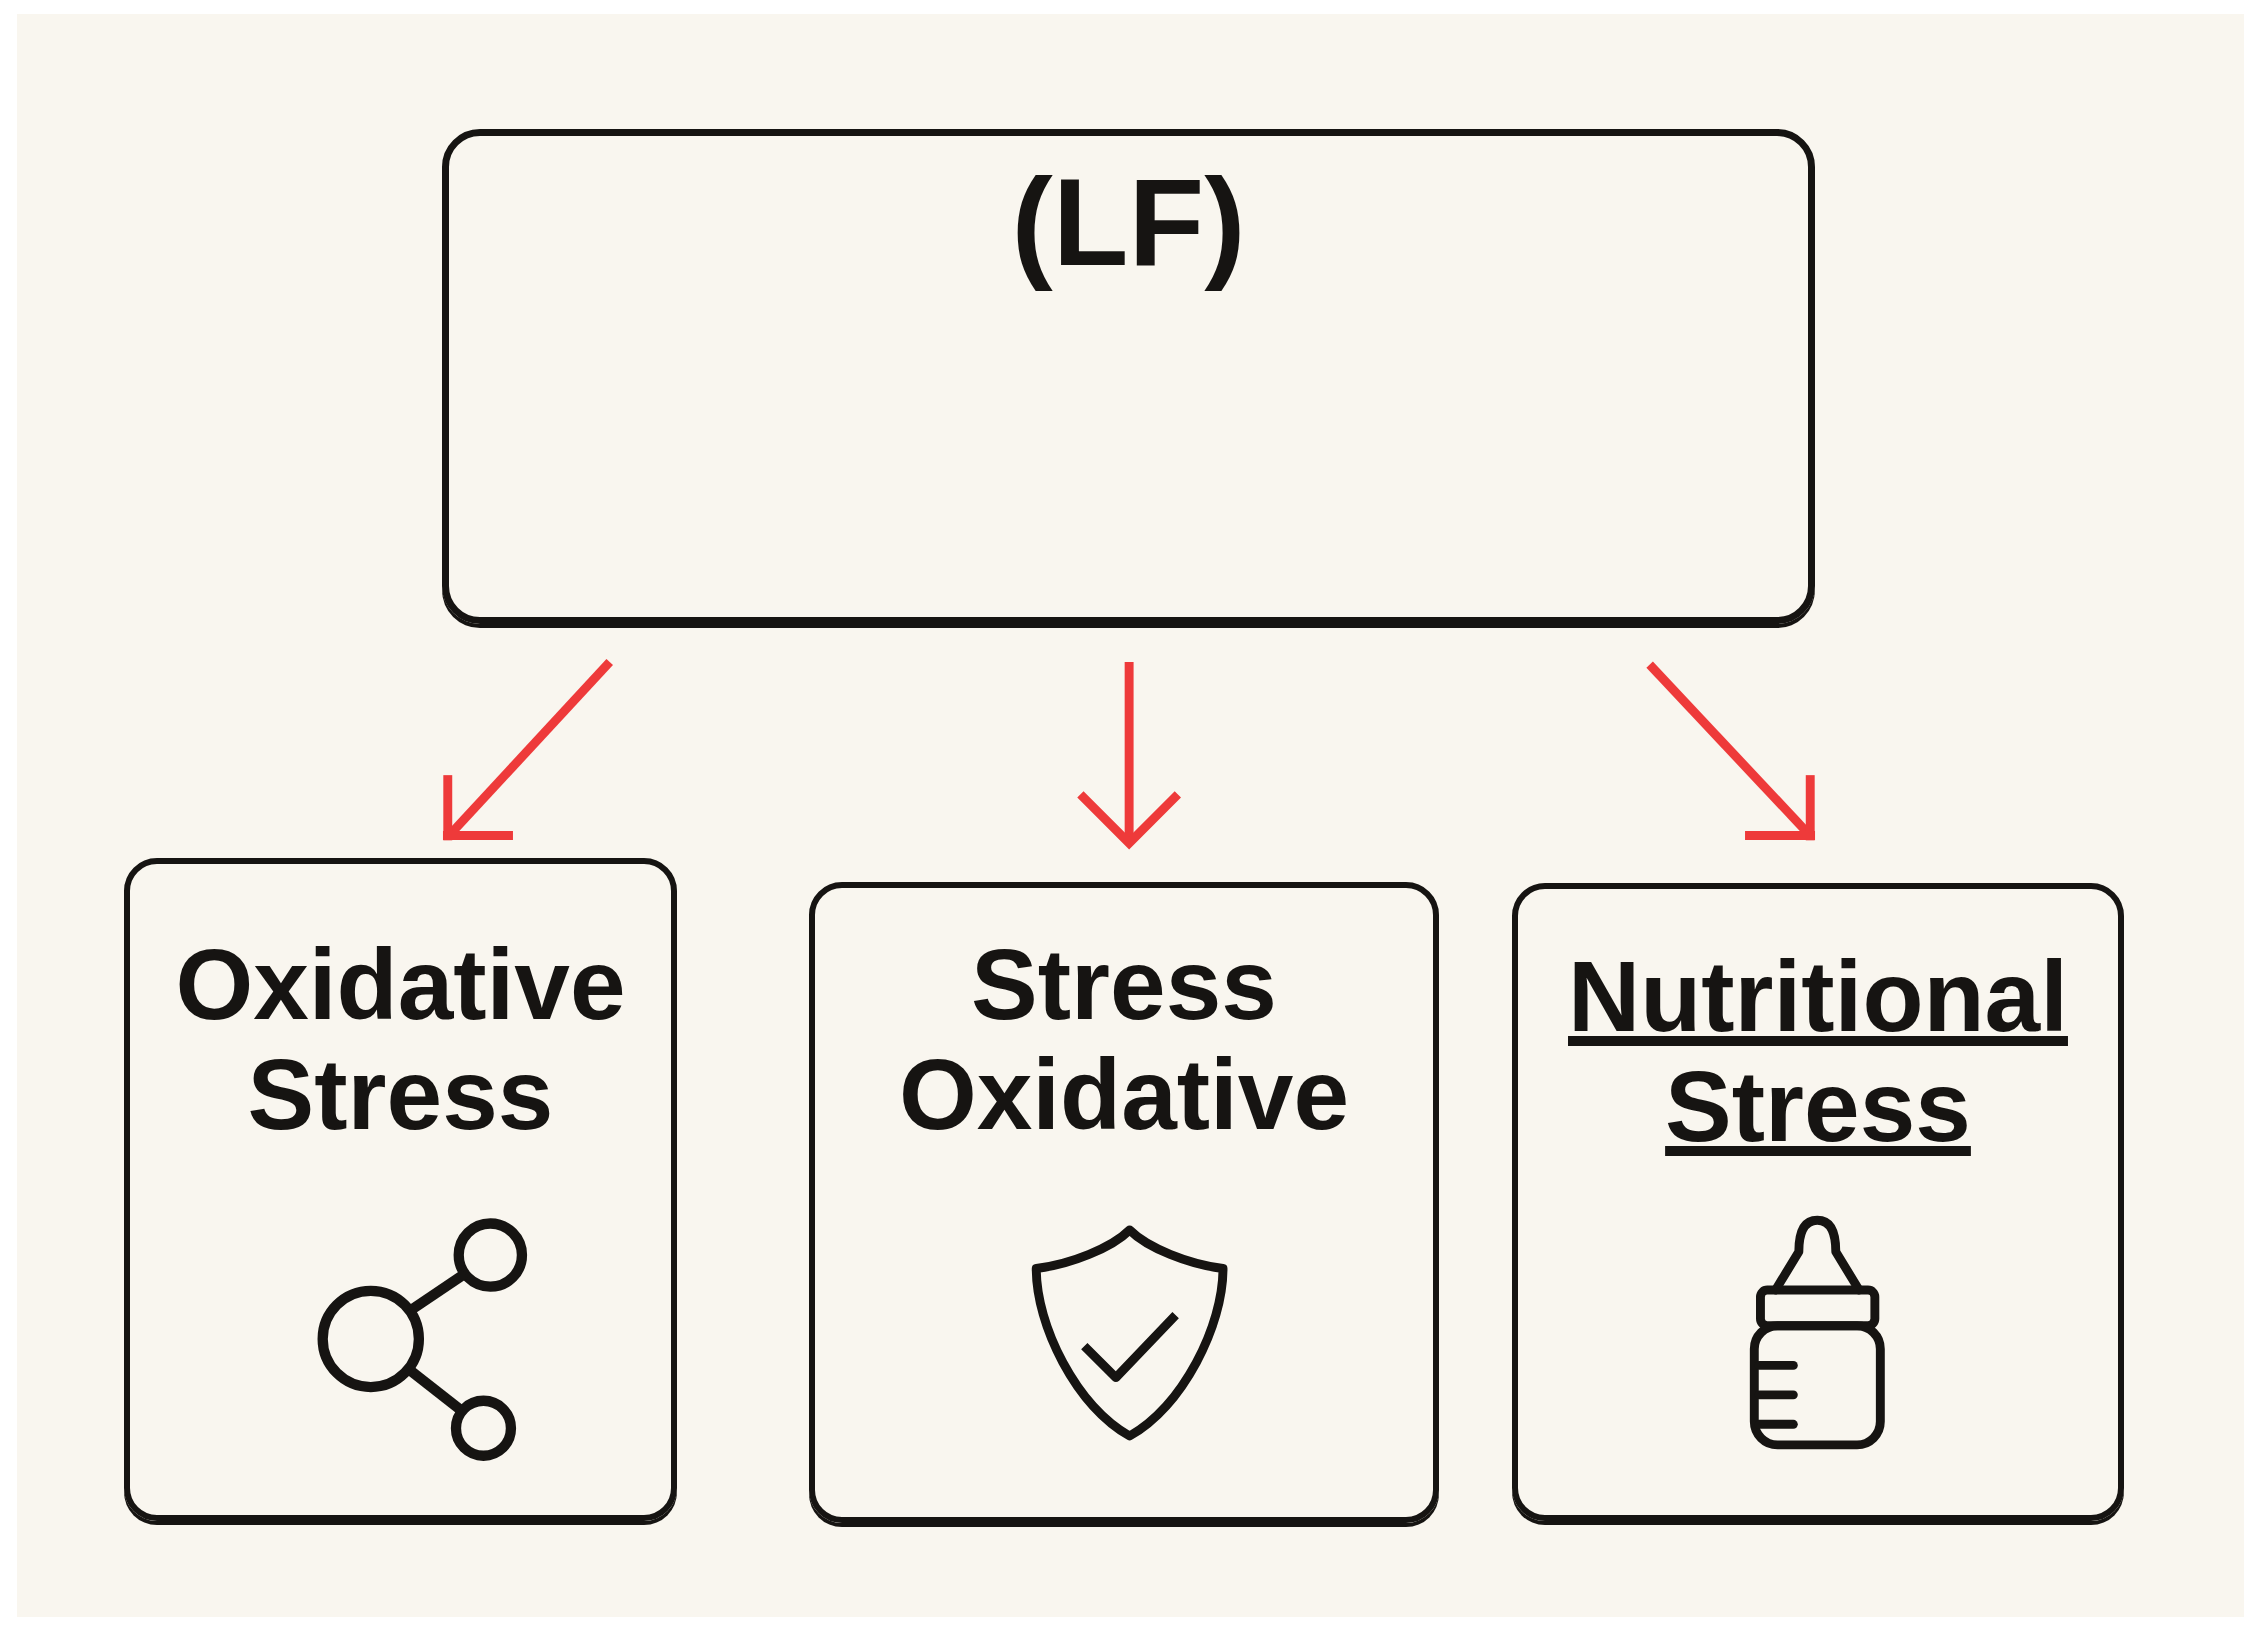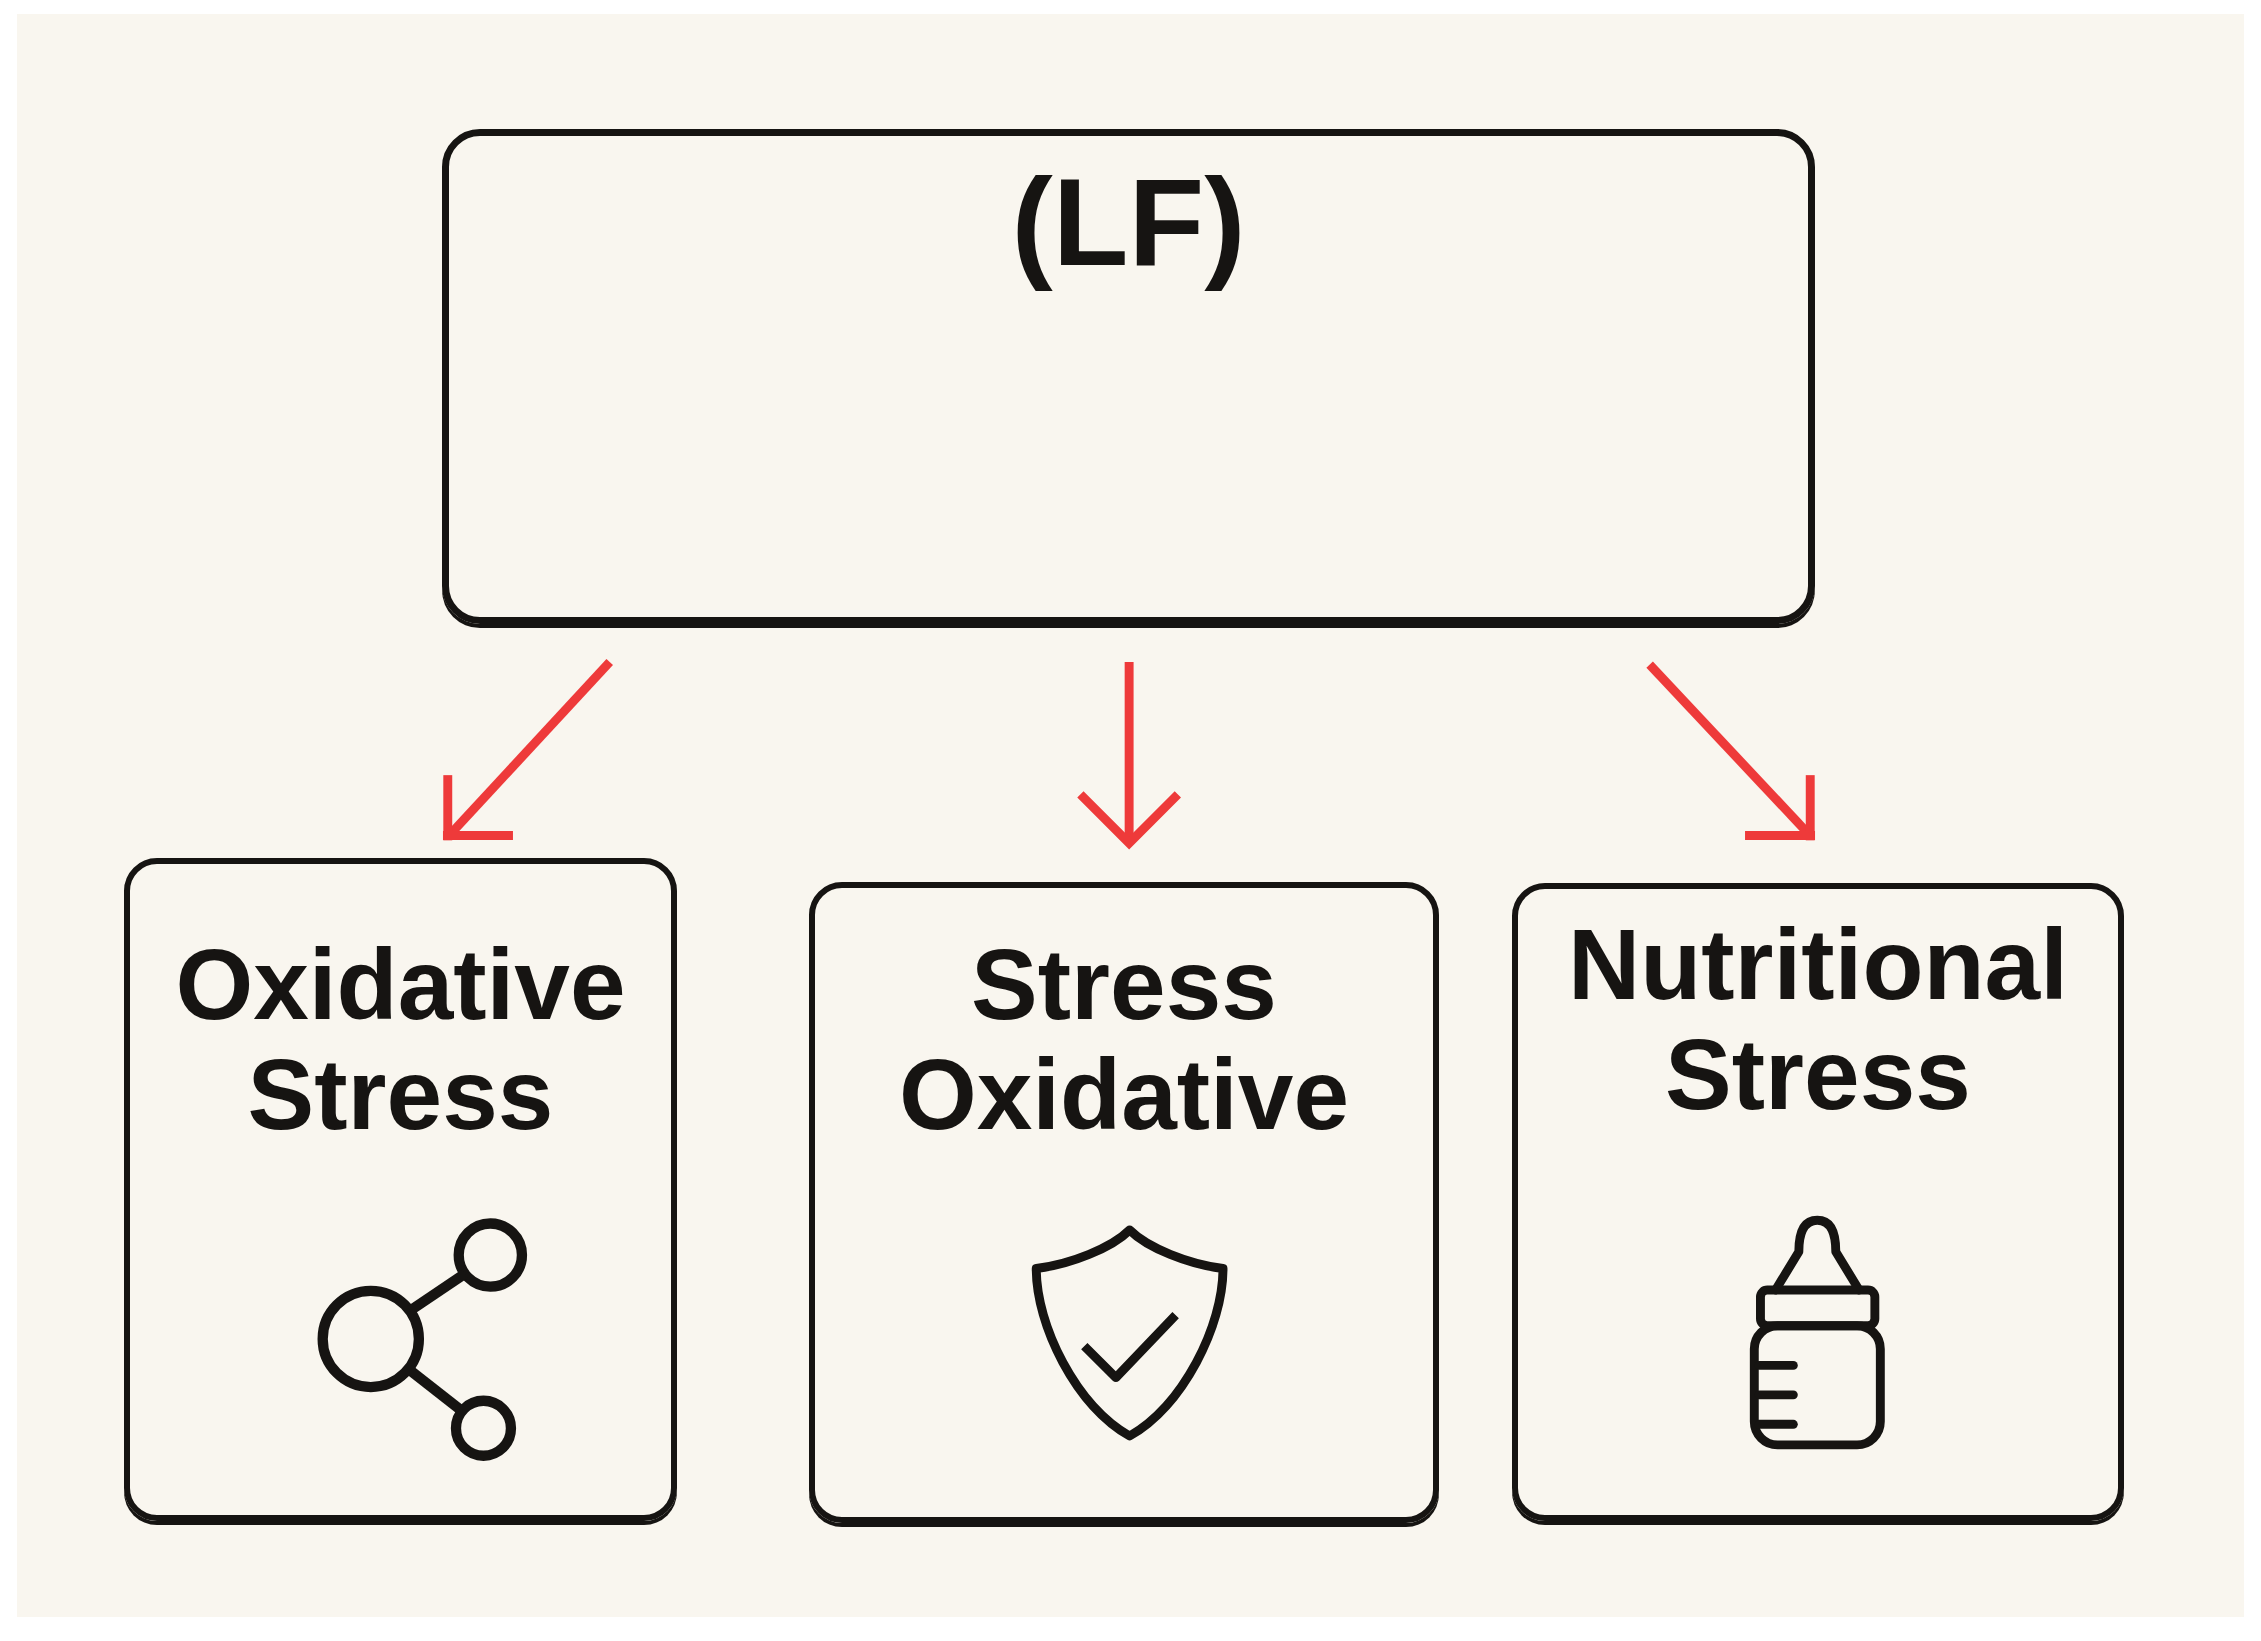--- a/index.html
+++ b/index.html
@@ -30,21 +30,21 @@
   .subtitle{ margin-top: 18px;  font-size: 124px; font-weight: 700; line-height: 1.1; }
 
   .branch { border-radius: 33px; border-width: 6.9px; }
   .b0 { left: 124px;  top: 858px; width: 553px; height: 663px; }
   .b1 { left: 809px; top: 882px; width: 630px; height: 641px; }
   .b2 { left: 1512px; top: 883px; width: 612px; height: 638px; }
 
   .label { font-weight: 700; font-size: 100px; line-height: 1.1; text-align: center; }
   .b0 .label { padding-top: 65px; }
   .b1 .label { padding-top: 41px; }
-  .b2 .label { padding-top: 20px; }
+  .b2 .label { padding-top: 52px; text-decoration: underline; }
 
   .icon-wrap { position: absolute; left: 50%; transform: translateX(-50%); }
   .b0 .icon-wrap { bottom: 51px;  margin-left: 22px; }
   .b1 .icon-wrap { bottom: 74px; margin-left: 6.9px; }
   .b2 .icon-wrap { bottom: 65px; }
 
   .arrow { position: absolute; color: var(--arrow-red, #ee3a3a); }
   .arrow svg, .icon-wrap svg { display: block; overflow: visible; }
   .icon-wrap svg { color: var(--outline-black, #161412); }
 </style>

